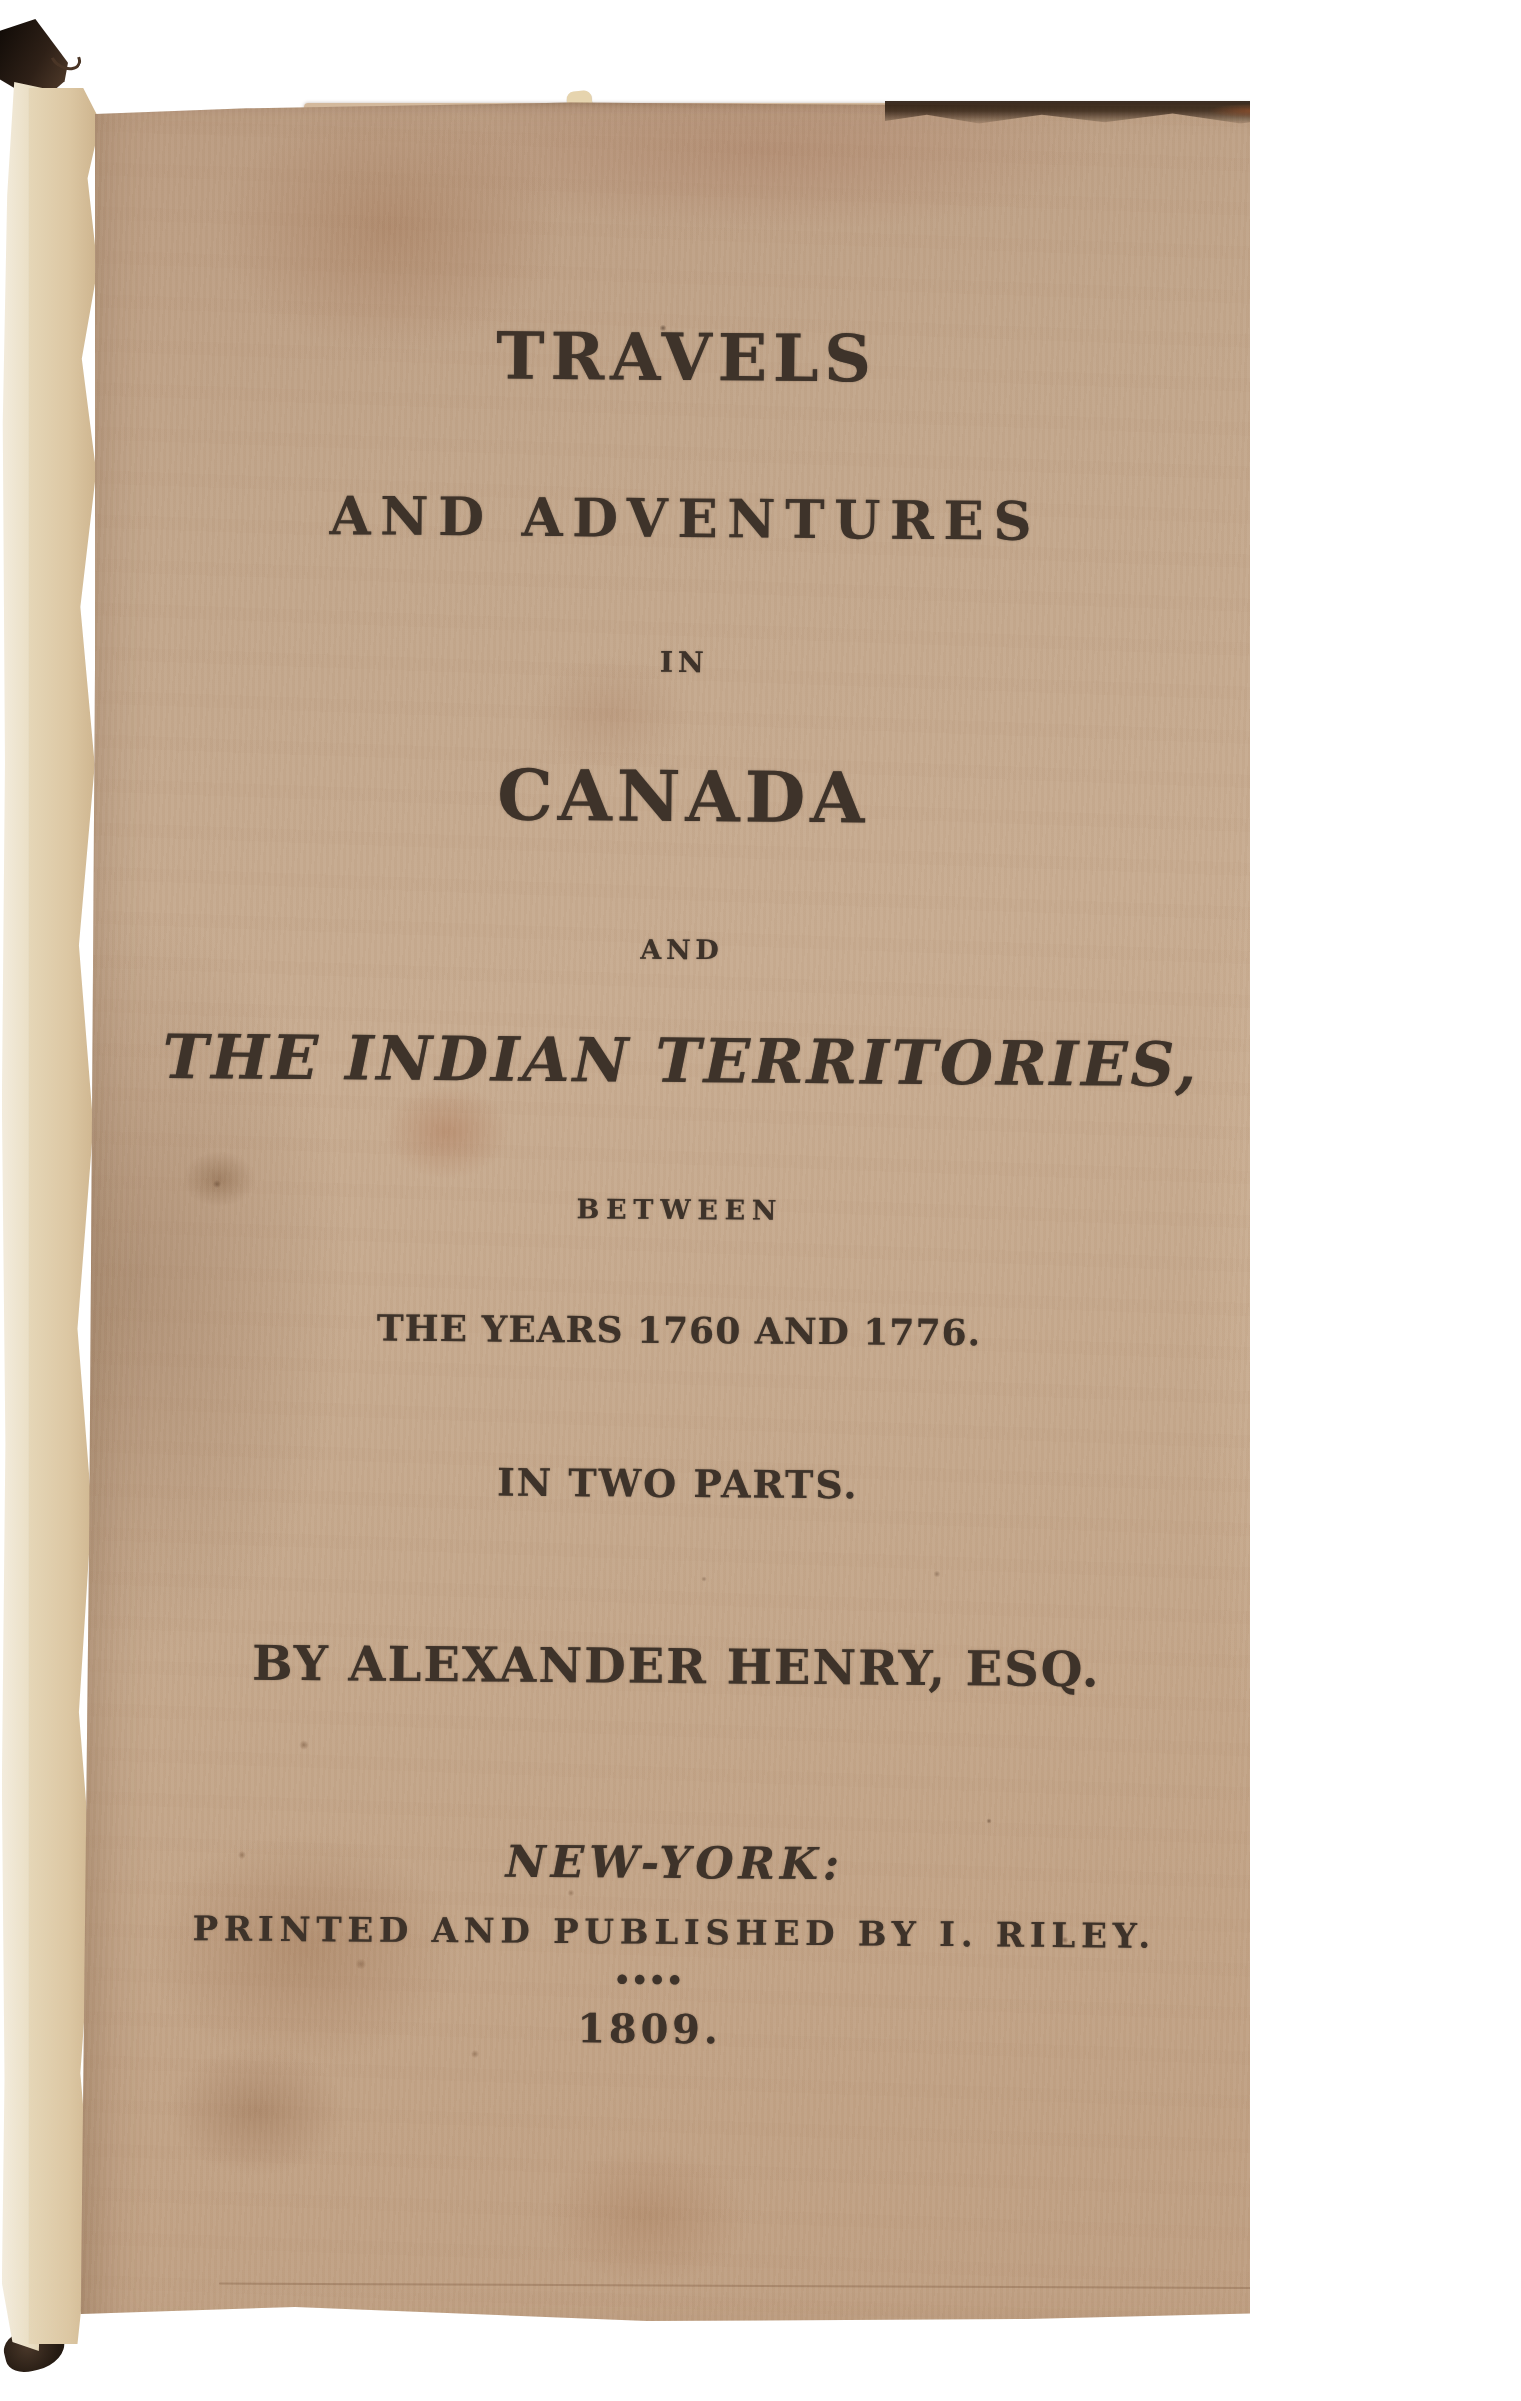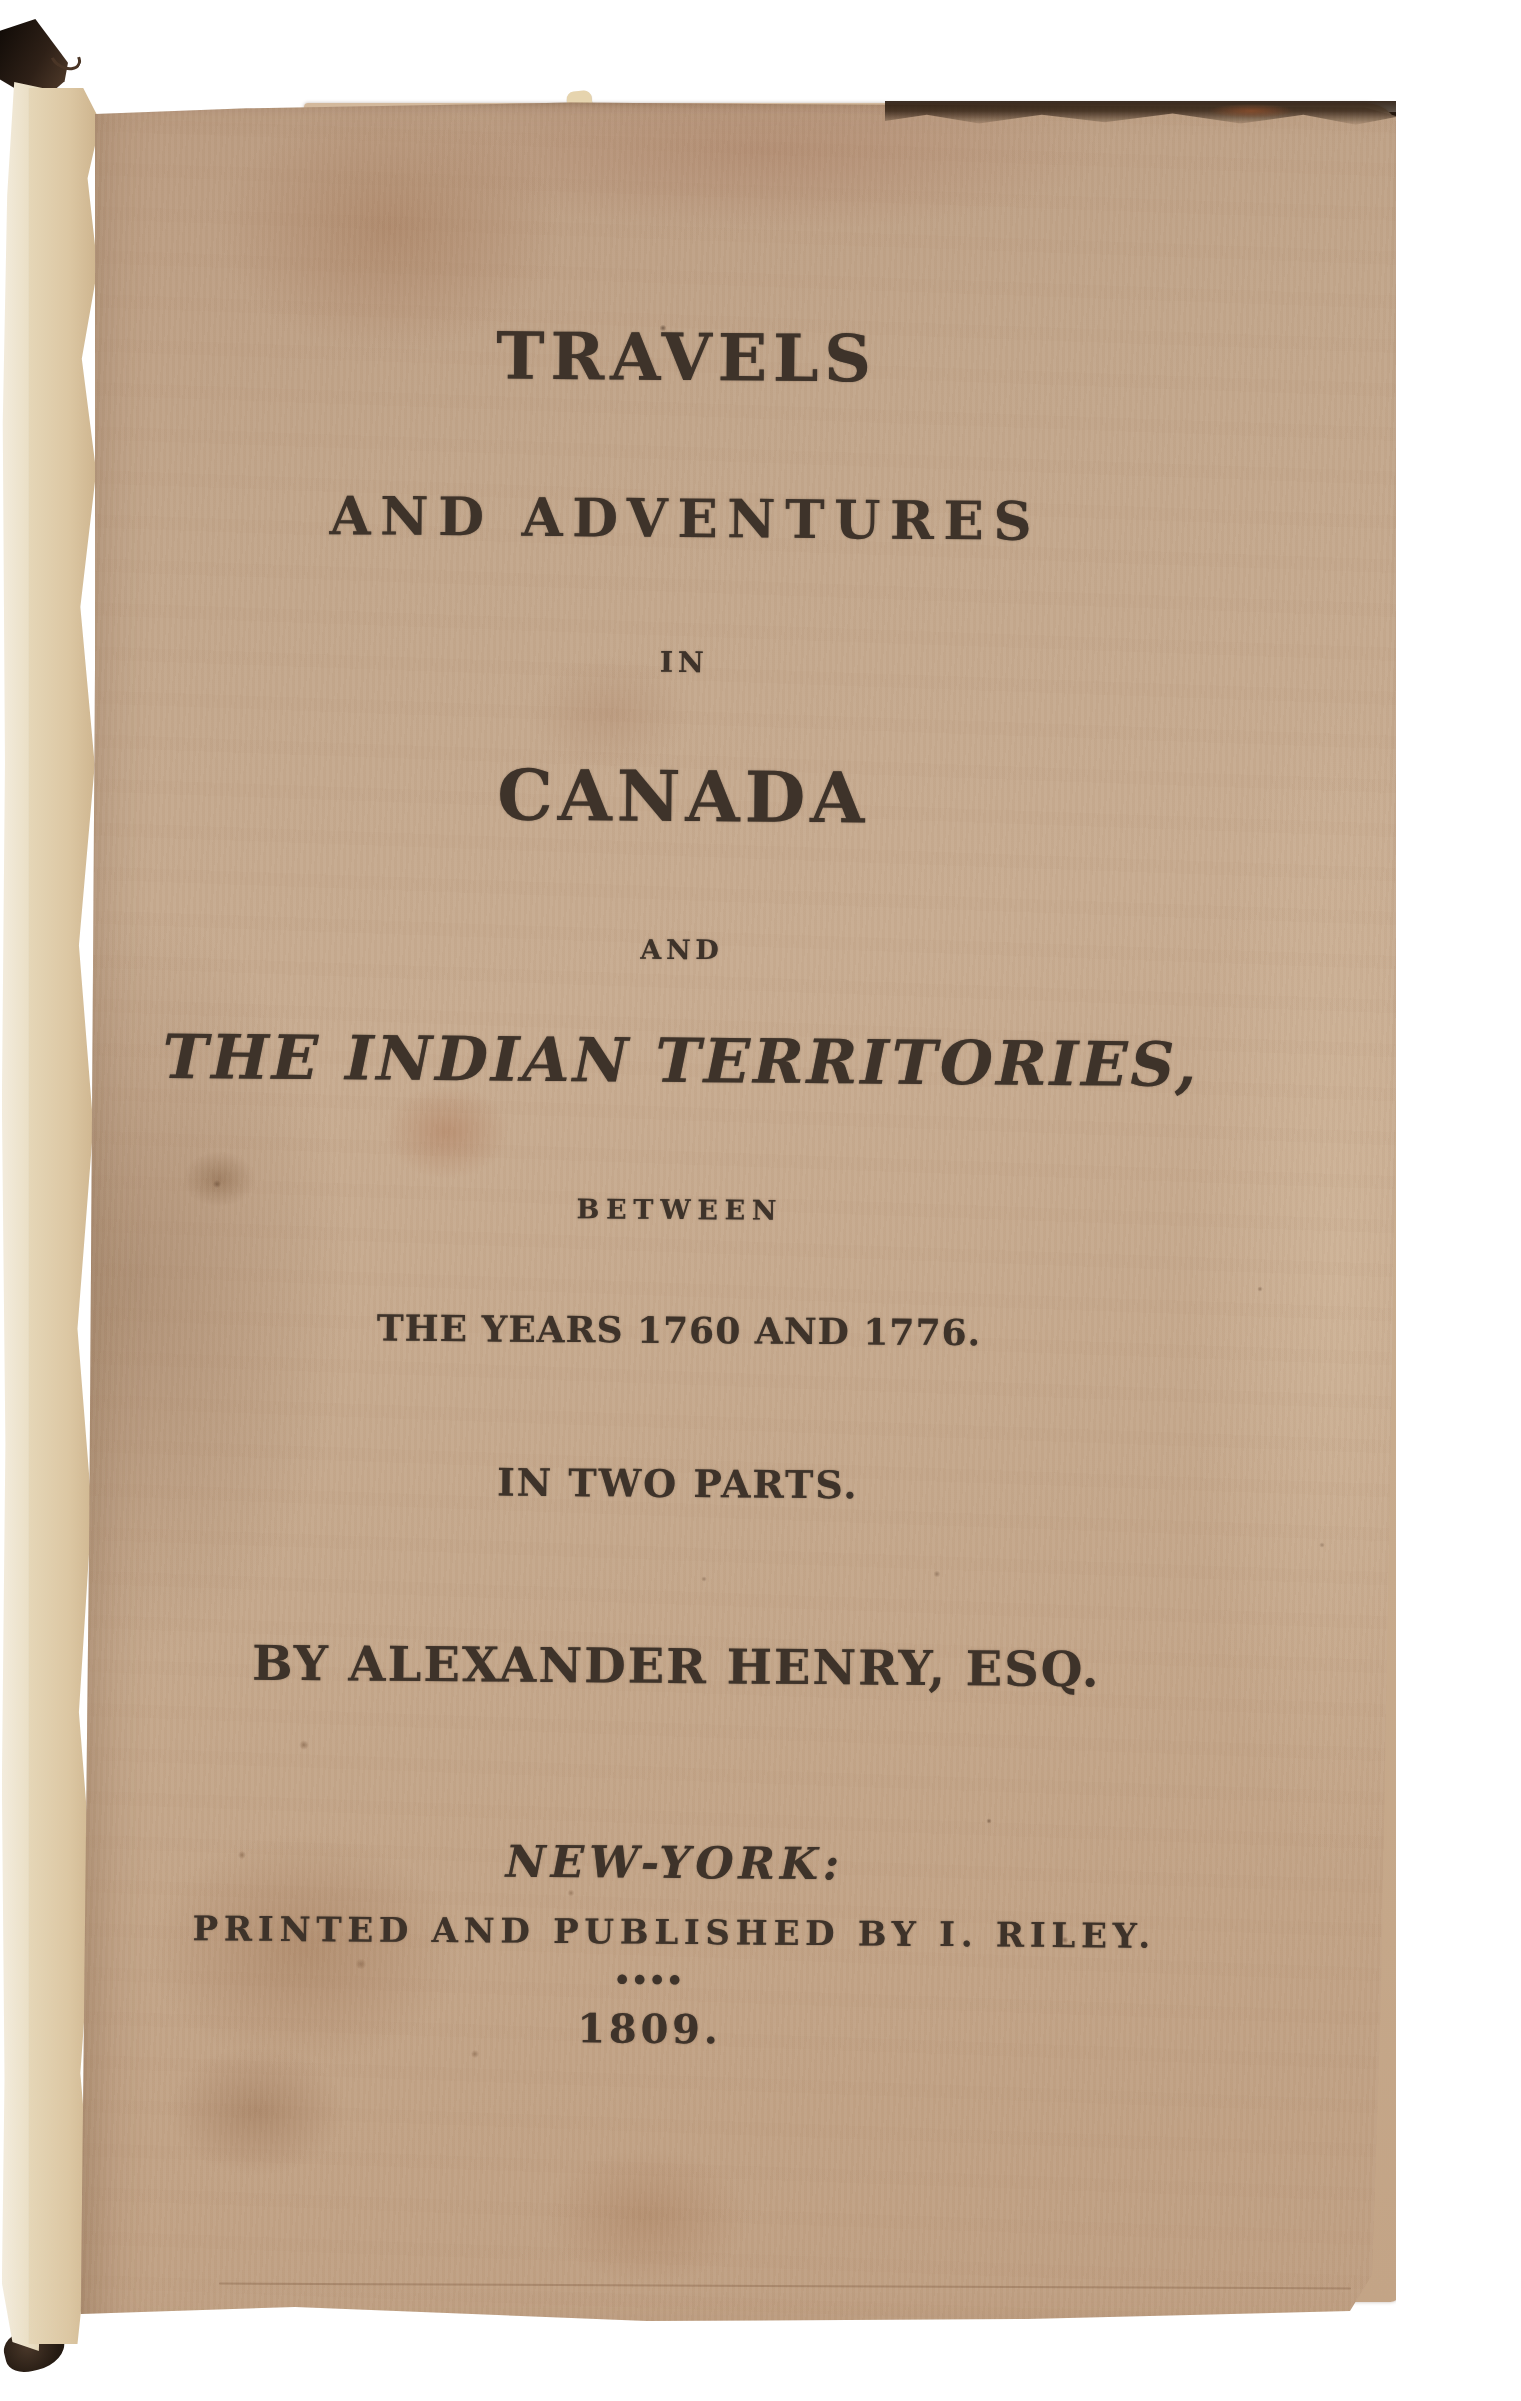--- a/index.html
+++ b/index.html
@@ -1,17 +1,17 @@
 <!DOCTYPE html>
 <html style="font-size:15px"><head>
 <meta charset="utf-8">
 <style>
   html,body{margin:0;padding:0;background:#ffffff;}
   .photo{
-    position:relative;width:1396px;height:2402px;overflow:hidden;
+    position:relative;width:1250px;height:2402px;overflow:hidden;
     background:#ffffff;font-family:"DejaVu Serif", serif;
   }
   
   .cover-edge{
     position:absolute;left:1367px;top:112px;width:57px;height:2166px;z-index:1;
     background:
       repeating-linear-gradient(14deg, rgba(222,188,148,.14) 0 2.9px, rgba(0,0,0,0) 2.9px 10.5px),
       linear-gradient(180deg,#1a120b 0%,#241710 12%,#2e1d12 30%,#3b2415 48%,#57331e 62%,#6b3d27 78%,#7c4930 88%,#5a4434 95%,#32241b 100%);
     clip-path:polygon(0 0,55% 0,47% 8%,58% 20%,50% 34%,76% 46.8%,100% 47.3%,100% 49.7%,78% 50%,62% 58%,70% 72%,56% 84%,64% 92%,50% 97%,26% 100%,0 100%);
   }

